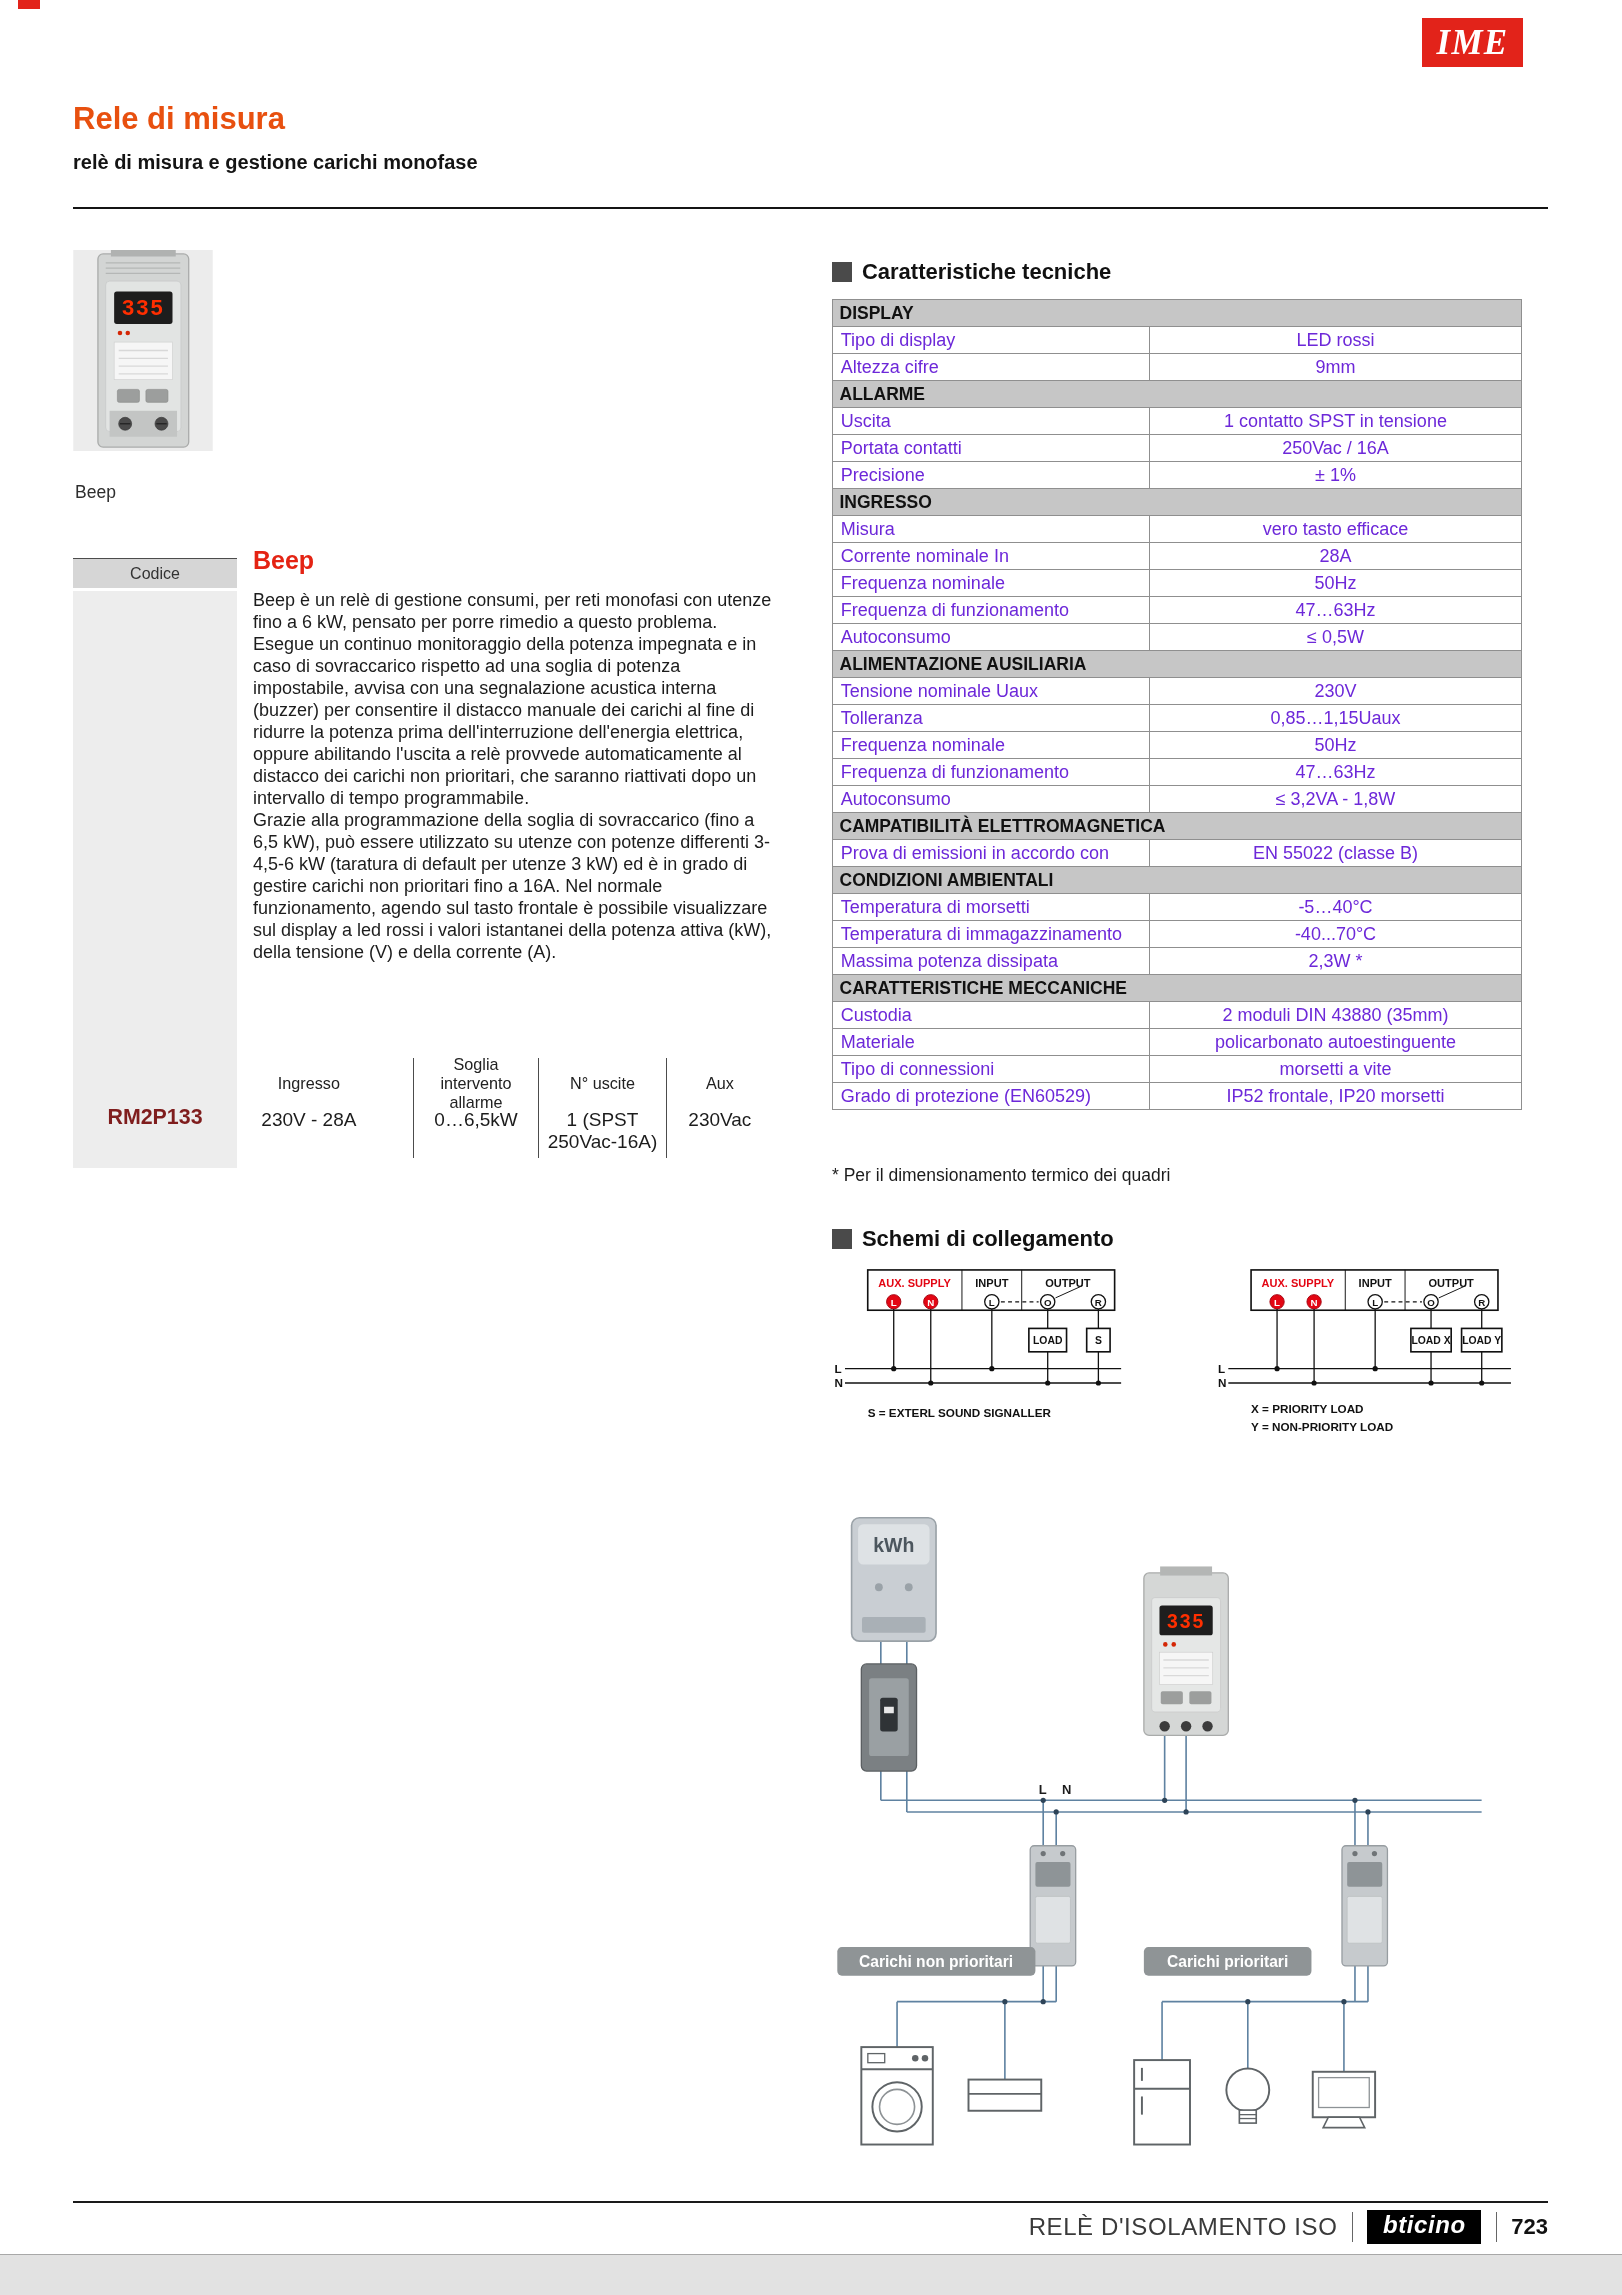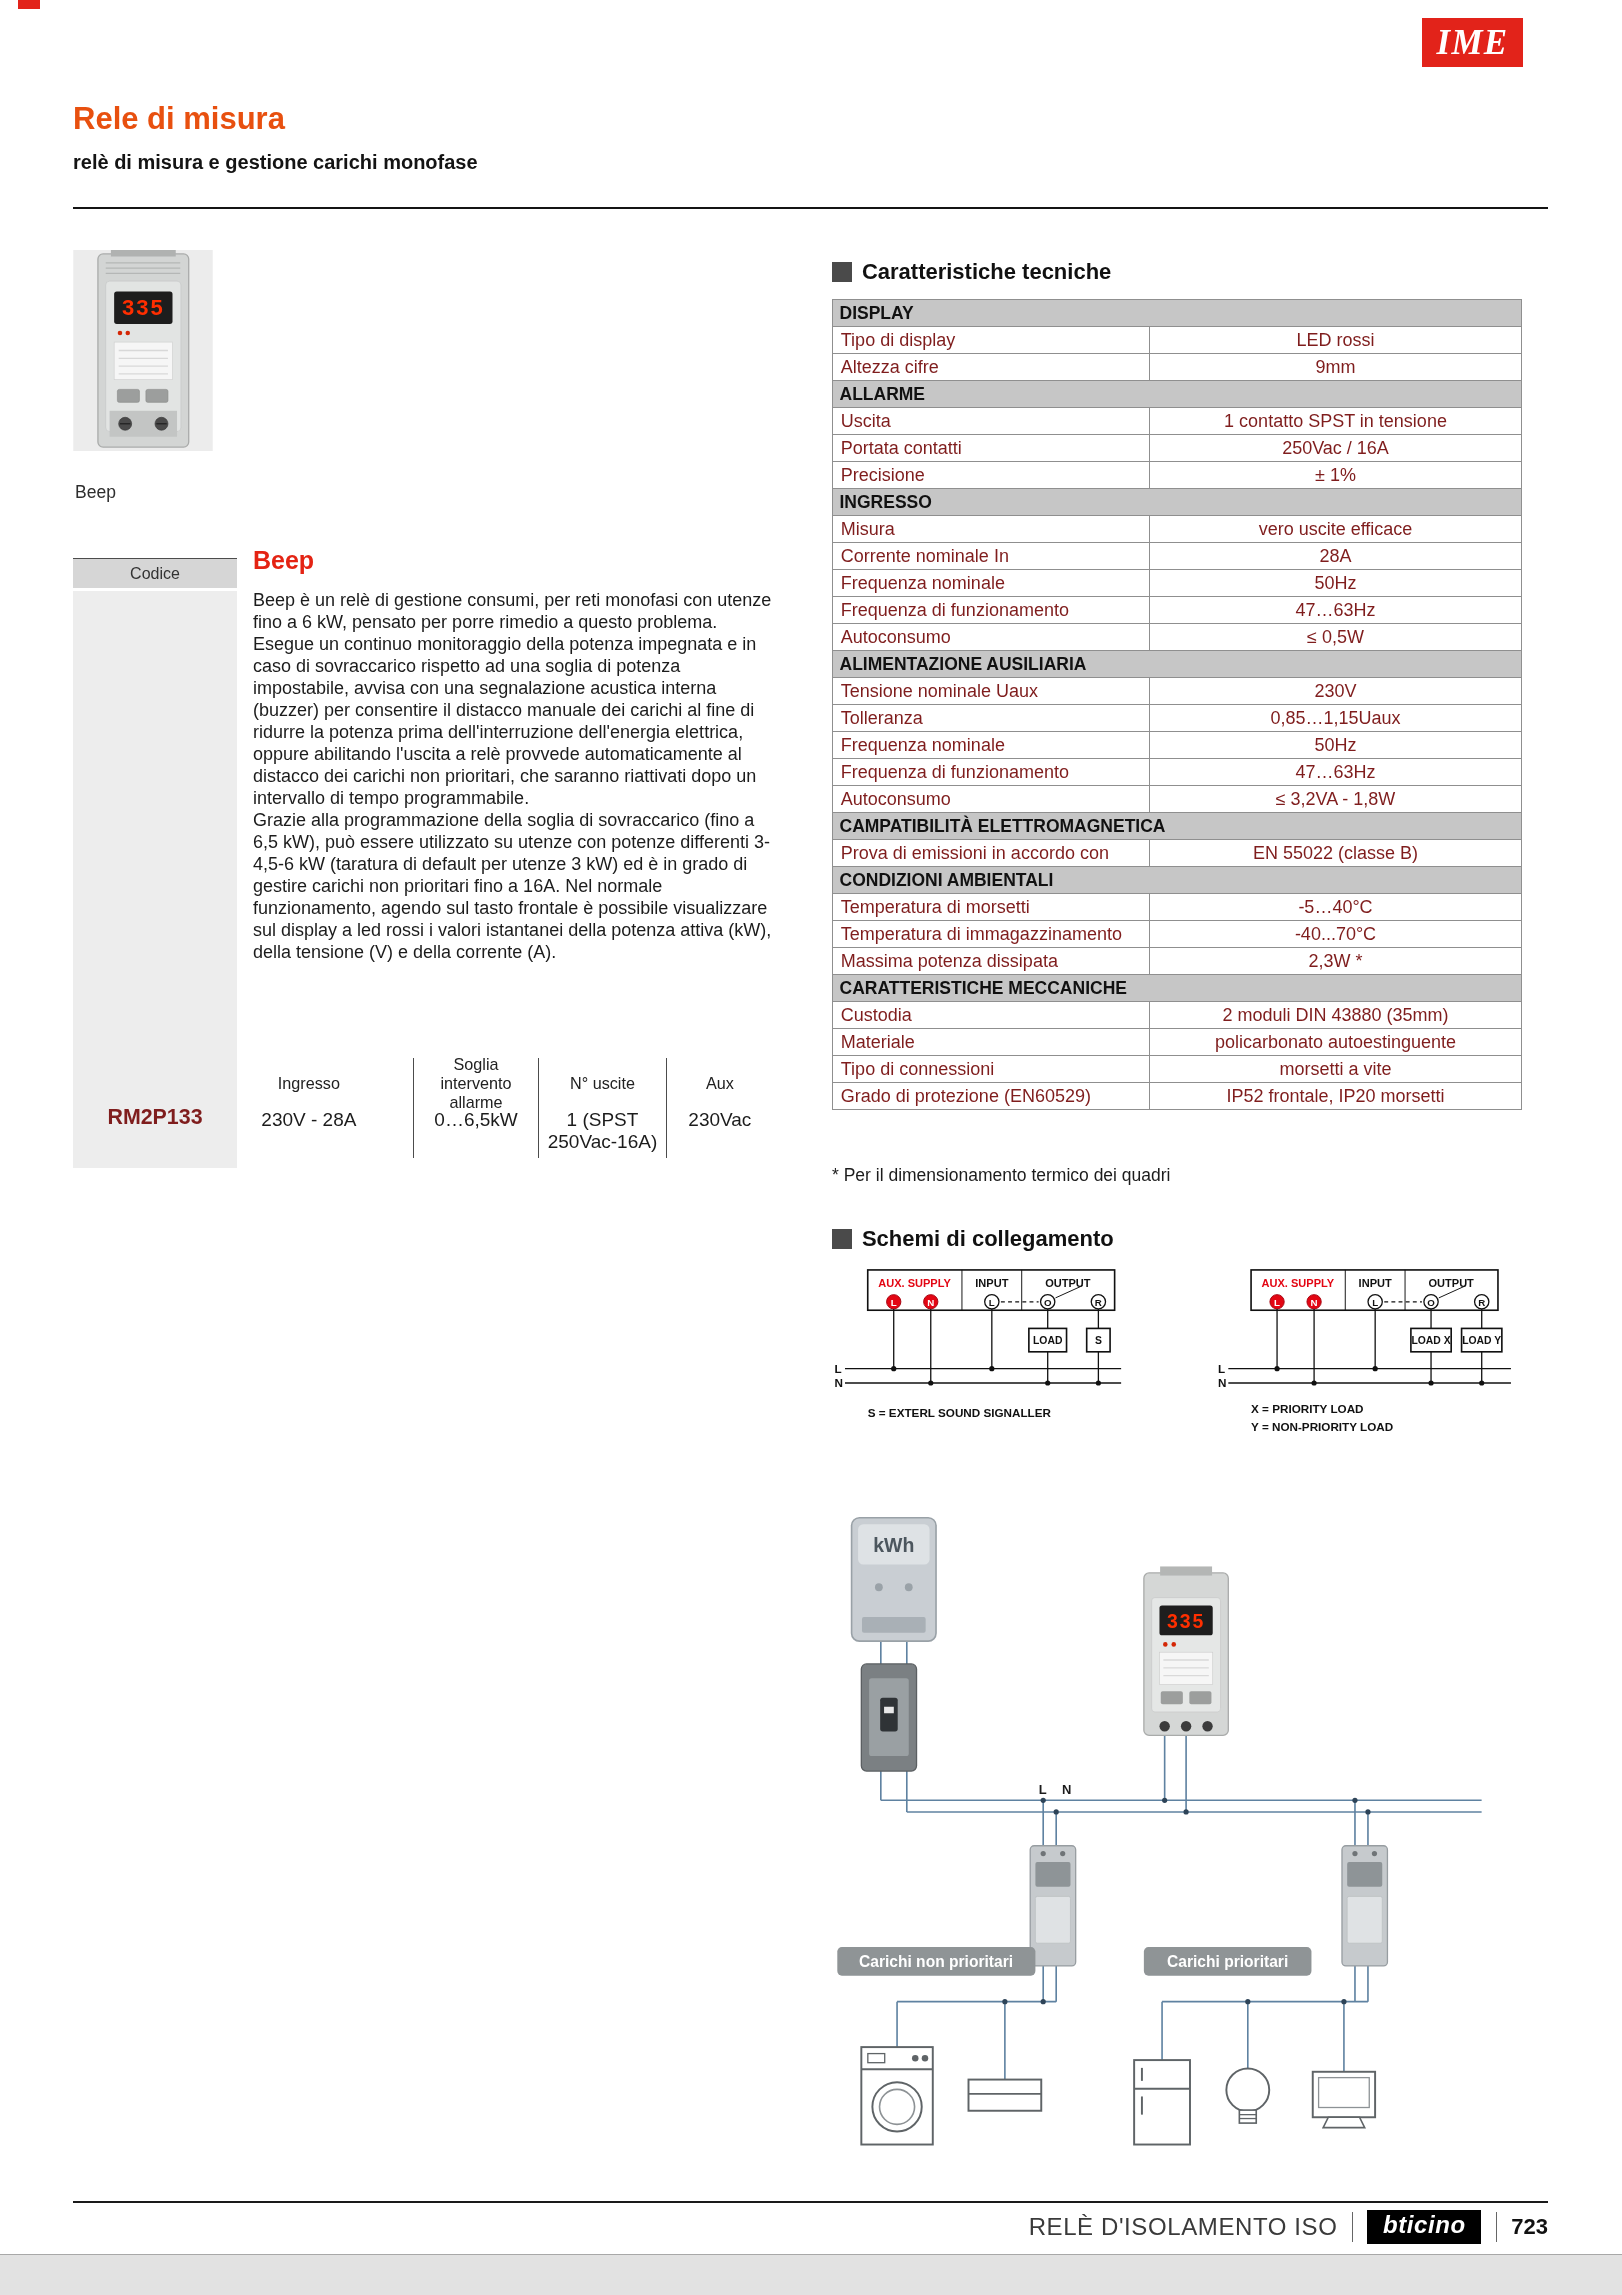--- a/index.html
+++ b/index.html
@@ -44,21 +44,21 @@
   .spec-v { flex:1; display:flex; align-items:flex-start; justify-content:center; text-align:center;
     font-size:19px; color:#1c1c1c; padding:0 3.9px; }
 
   .sec-heading { position:absolute; display:flex; align-items:center; gap:10.4px;
     font-size:22px; font-weight:bold; color:#111; }
   .sec-heading .sq { width:19.5px; height:19.5px; background:#4a4a4a; display:inline-block; flex:none; }
   #tech-heading { left:832px; top:259px; }
   #schemi-heading { left:832px; top:1226px; }
 
   .tech-table { position:absolute; left:832px; top:299px; width:690px; border-collapse:collapse; }
-  .tech-table td { border:0.6px solid #8f8f8f; height:27px; font-size:18px; color:#7f1d1d; }
+  .tech-table td { border:0.6px solid #8f8f8f; height:27px; font-size:18px; color:#6d28d9; }
   .tech-table tr.sec td { background:#c6c6c6; font-weight:bold; font-size:17.5px; color:#111; padding-left:6.5px; }
   .tech-table td.lbl { width:317px; padding-left:7.8px; }
   .tech-table td.val { text-align:center; }
 
   .footnote { position:absolute; left:832px; top:1165px; font-size:17.5px; color:#1c1c1c; }
 
   .diagrams { position:absolute; left:832px; top:1266px; width:690px; height:195px; }
   .application { position:absolute; left:832px; top:1508px; width:690px; height:669px; }
 
   svg text { font-family:"Liberation Sans", sans-serif; }
@@ -196,21 +196,21 @@
         </tr>
         <tr>
           <td class="lbl">Precisione</td>
           <td class="val">± 1%</td>
         </tr>
         <tr class="sec">
           <td colspan="2">INGRESSO</td>
         </tr>
         <tr>
           <td class="lbl">Misura</td>
-          <td class="val">vero uscite efficace</td>
+          <td class="val">vero tasto efficace</td>
         </tr>
         <tr>
           <td class="lbl">Corrente nominale In</td>
           <td class="val">28A</td>
         </tr>
         <tr>
           <td class="lbl">Frequenza nominale</td>
           <td class="val">50Hz</td>
         </tr>
         <tr>

